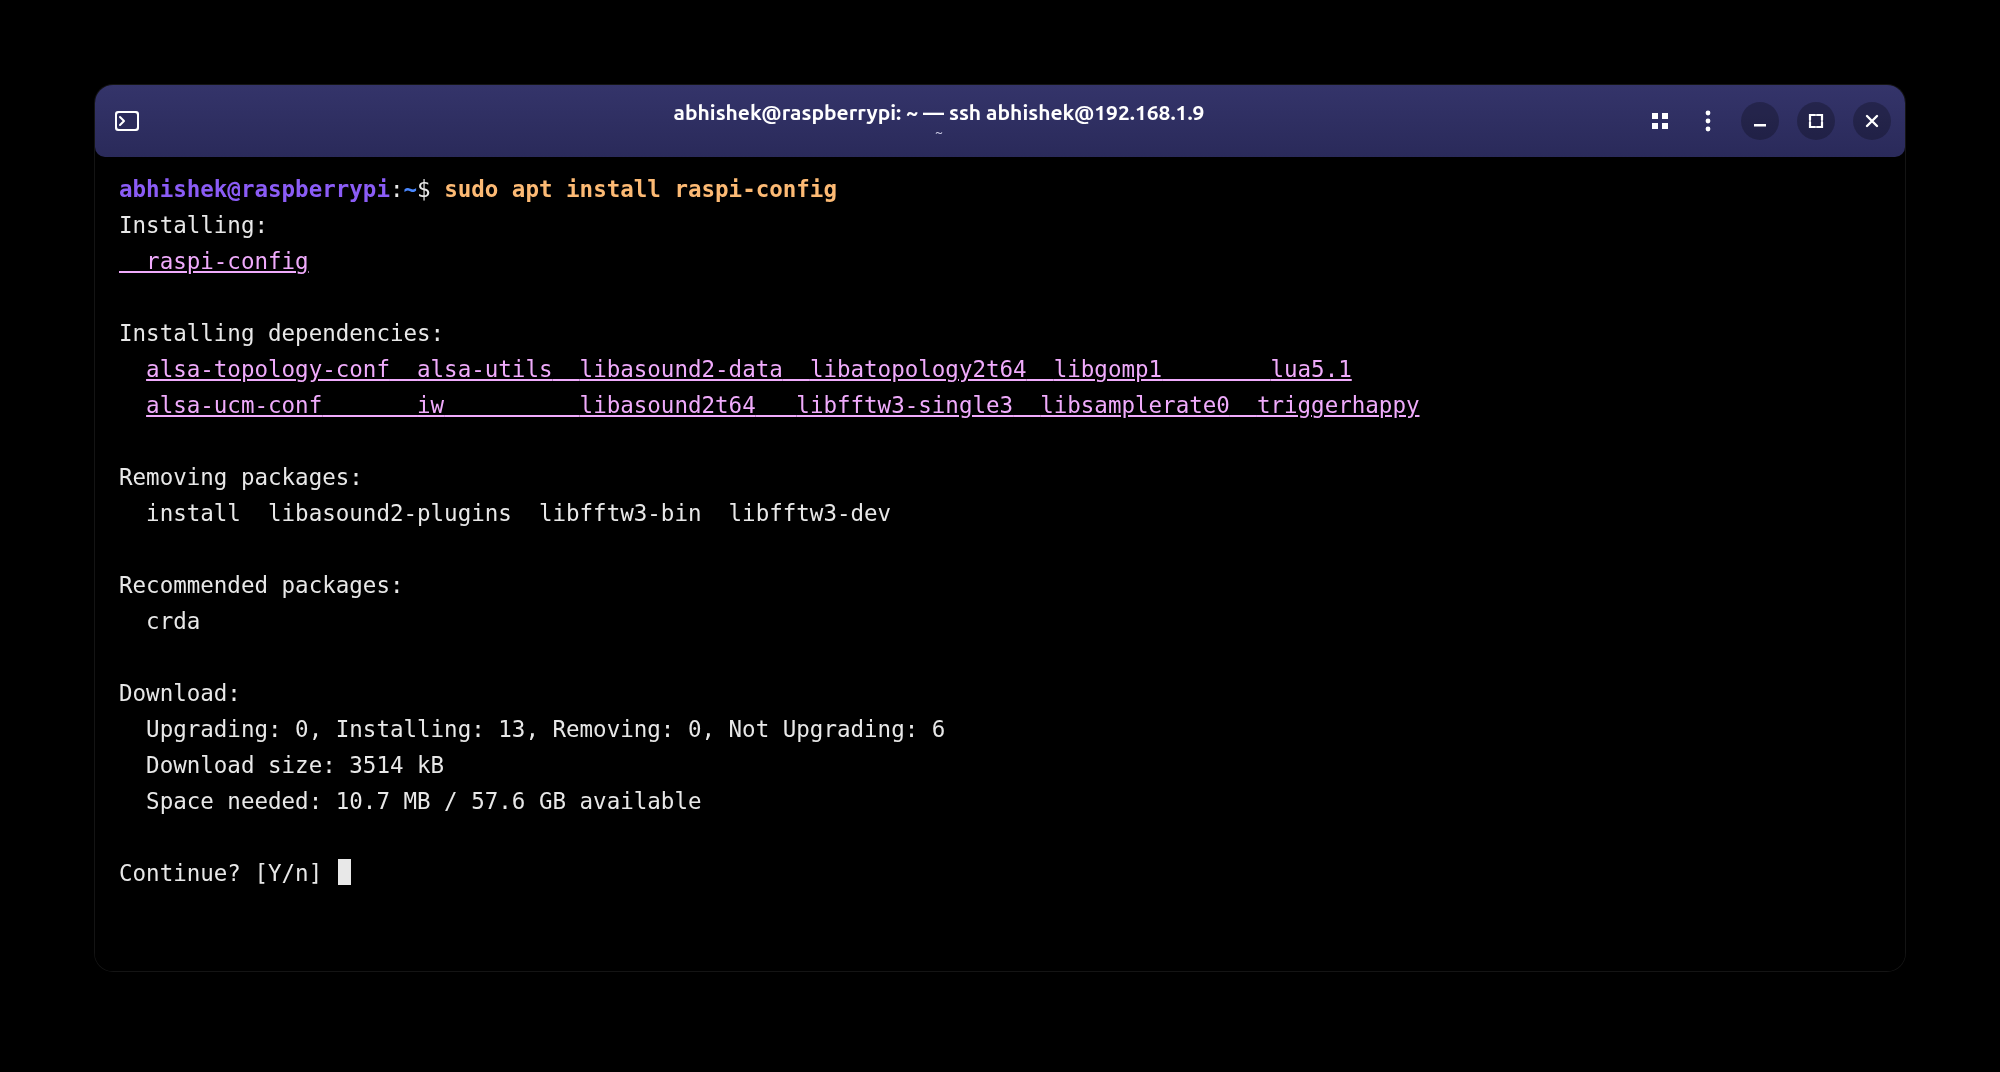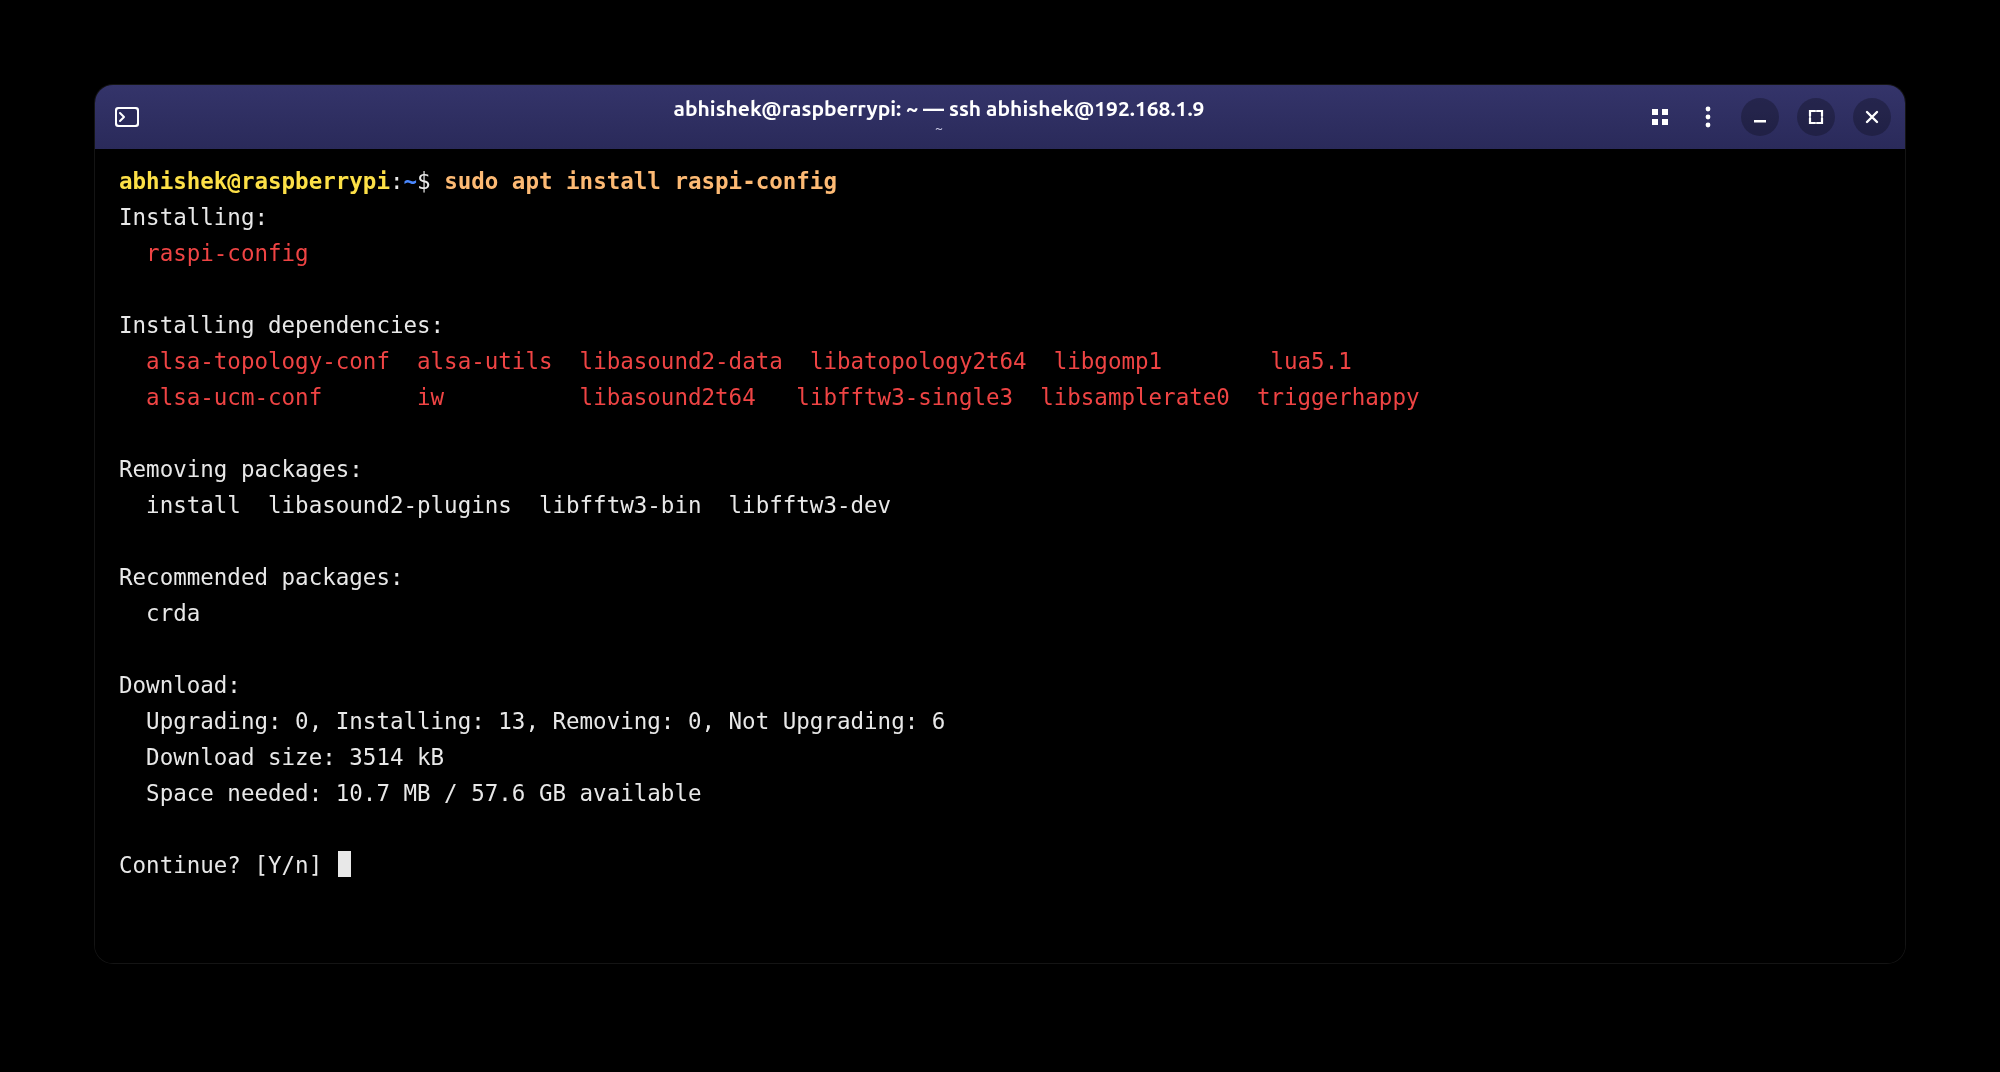--- a/index.html
+++ b/index.html
@@ -16,25 +16,26 @@
   .terminal-window {
     width: 1810px;
     background: #000;
     border-radius: 18px;
     overflow: hidden;
     box-shadow: 0 0 0 1px rgba(255,255,255,0.08);
   }
   .titlebar {
     background: #2a2a5a;
     background: linear-gradient(#34346a, #2a2a5a);
-    height: 64px;
+    height: 72px;
     display: flex;
     align-items: center;
     padding: 0 14px 0 18px;
     color: #fff;
+    border-radius: 10px;
   }
   .titlebar-left {
     display: flex;
     align-items: center;
     width: 120px;
   }
   .titlebar-icon {
     width: 28px;
     height: 24px;
     display: inline-flex;
@@ -83,22 +84,22 @@
     cursor: pointer;
   }
   .terminal-body {
     background: #000;
     padding: 14px 24px 80px 24px;
     font-size: 22.5px;
     line-height: 36px;
     color: #e8e8e8;
     white-space: pre;
   }
-  .green   { color: #ef4444; }
-  .greenb  { color: #fde047; font-weight: 700; }
+  .green   { color: #f0abfc; text-decoration: underline; }
+  .greenb  { color: #8b5cf6; font-weight: 700; }
   .blueb   { color: #4a88ff; font-weight: 700; }
   .white   { color: #e8e8e8; }
   .whiteb  { color: #fdba74; font-weight: 700; }
   .cursor {
     display: inline-block;
     width: 13px;
     height: 26px;
     background: #e8e8e8;
     vertical-align: -4px;
     margin-left: 2px;

